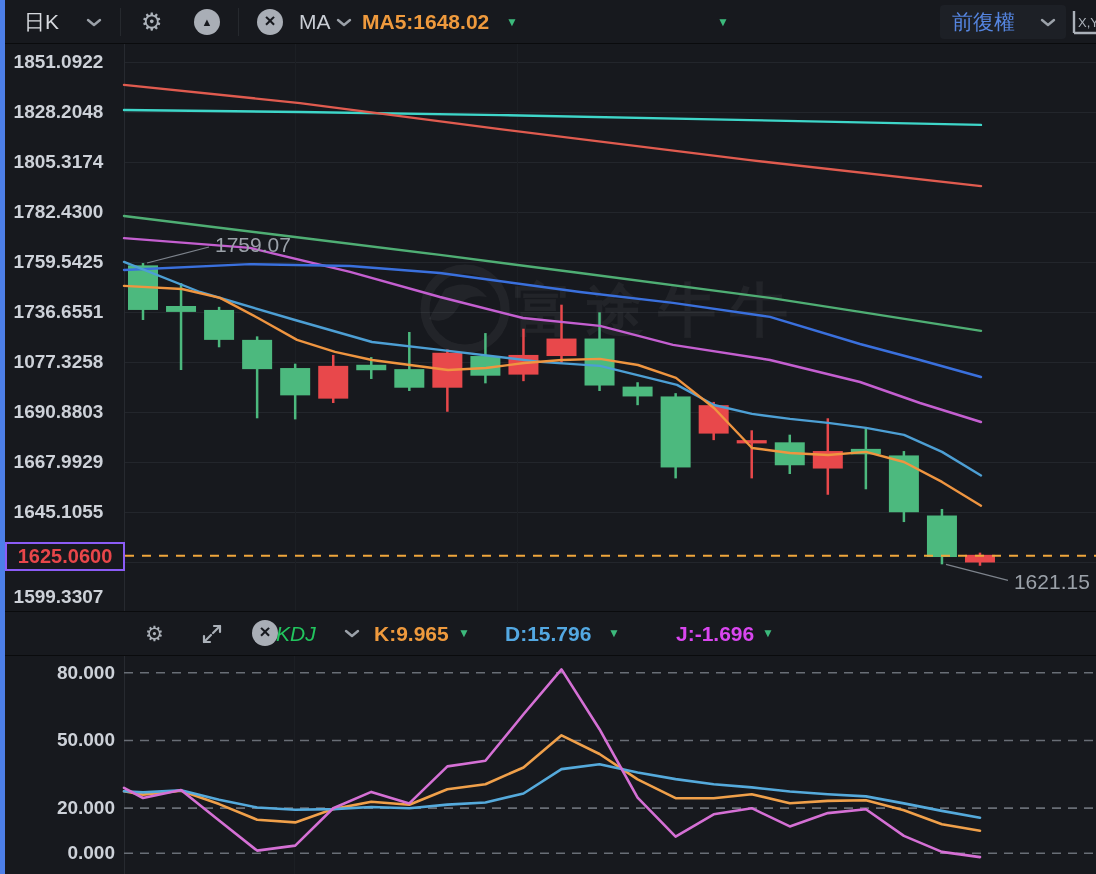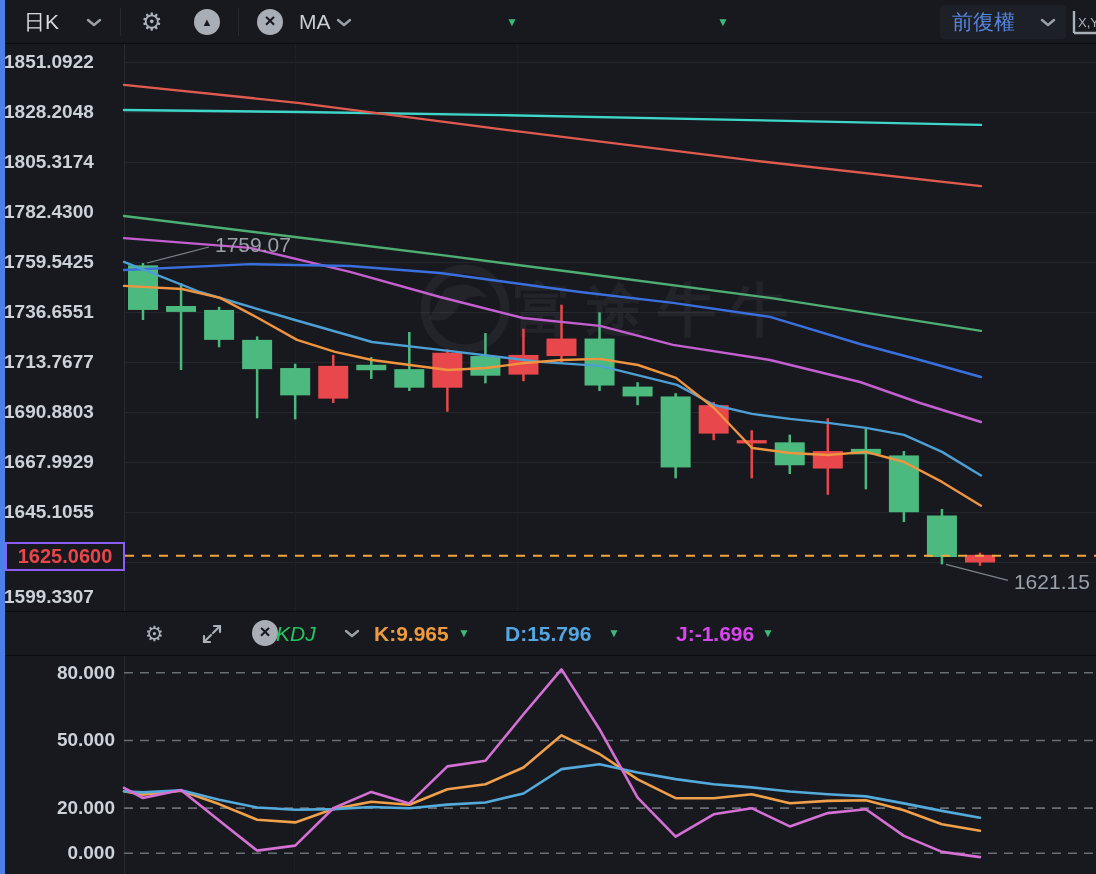--- a/index.html
+++ b/index.html
@@ -19,21 +19,21 @@
   .icon-circle span { color:#17191E; }
   .gear { font-size:24px; color:#ABB1B9; top:0; height:44px; line-height:44px; cursor:pointer; }
   .chev { position:absolute; }
   .tri { font-size:12px; position:absolute; top:0; height:44px; line-height:44px; }
   .adjust-pill { position:absolute; left:940px; top:5px; width:126px; height:34px; background:#1D2026; border-radius:4px; }
   .blue-strip { left:0; top:0; width:5px; height:874px; background:#4D7FE8; z-index:60; }
   .hgrid { position:absolute; left:124px; width:972px; height:1px; background:#23262C; }
   .vgrid { position:absolute; width:1px; background:#1C1F24; }
   .pane-border { position:absolute; width:1px; background:#272A30; }
   .divider-row { position:absolute; left:0; width:1096px; height:1px; background:#0A0B0D; z-index:25; }
-  .y-label { position:absolute; left:4px; width:109px; height:22px; line-height:22px; text-align:left;
+  .y-label { position:absolute; left:4px; width:109px; height:22px; line-height:22px; text-align:center;
              font-size:19px; font-weight:600; color:#CDD1D8; z-index:20; }
   .kdj-label { position:absolute; left:4px; width:111px; height:22px; line-height:22px; text-align:right;
              font-size:19px; font-weight:600; color:#CDD1D8; z-index:20; }
   .price-box { left:5px; top:542px; width:120px; height:29px; border:2px solid #8b5cf6; background:#17191E;
                text-align:center; line-height:25px; font-size:20px; font-weight:600; color:#E8464A; z-index:22; }
   .annotation { position:absolute; font-size:21px; color:#9BA1A9; z-index:15; white-space:nowrap; }
   #chart-svg { position:absolute; left:0; top:0; z-index:10; }
   .sub-toolbar { left:0; top:612px; width:1096px; height:43px; z-index:30; }
   .sub-item { position:absolute; top:0; height:43px; line-height:43px; font-size:21px; white-space:nowrap; }
   .c-orange { color:#EF9A3D; font-weight:600; }
@@ -67,20 +67,21 @@
     <span style="font-size:19px; line-height:24px; font-weight:700; display:block;">×</span>
   </div>
 
   <div class="tb-item" style="left:299px; color:#C9CDD4;">
     <span>MA</span>
   </div>
   <svg class="chev" style="left:336px; top:18px;" width="16" height="9">
     <polyline points="2,2 8,7 14,2" stroke="#9BA1A9" stroke-width="2.4" fill="none" stroke-linecap="round" stroke-linejoin="round"></polyline>
   </svg>
 
+  <div class="tb-item c-orange" style="left:362px;">MA5:1648.02</div>
   <div class="tri c-green" style="left:506px;">▼</div>
 
   <div class="tri c-green" style="left:717px;">▼</div>
 
   <div class="adjust-pill"></div>
   <div class="tb-item c-adjust" style="left:952px; font-weight:500;">前復權</div>
   <svg class="chev" style="left:1040px; top:18px;" width="16" height="9">
     <polyline points="2,2 8,7 14,2" stroke="#9BA1A9" stroke-width="2.4" fill="none" stroke-linecap="round" stroke-linejoin="round"></polyline>
   </svg>
   <svg class="chev" style="left:1070px; top:8px;" width="40" height="30">
@@ -109,21 +110,21 @@
 <div class="pane-border" style="left:124px; top:656px; height:218px;"></div>
 <div class="vgrid" style="left:294px; top:656px; height:218px;"></div>
 
 <div id="main-labels">
     <div class="y-label" style="top: 51px;">1851.0922</div>
     <div class="y-label" style="top: 101px;">1828.2048</div>
     <div class="y-label" style="top: 151px;">1805.3174</div>
     <div class="y-label" style="top: 201px;">1782.4300</div>
     <div class="y-label" style="top: 251px;">1759.5425</div>
     <div class="y-label" style="top: 301px;">1736.6551</div>
-    <div class="y-label" style="top: 351px;">1713.7677</div>
+    <div class="y-label" style="top: 351px;">1077.3258</div>
     <div class="y-label" style="top: 401.001px;">1690.8803</div>
     <div class="y-label" style="top: 451.001px;">1667.9929</div>
     <div class="y-label" style="top: 501.001px;">1645.1055</div>
     <div class="y-label" style="top: 586px;">1599.3307</div>
   </div>
 
 <svg id="chart-svg" width="1096" height="874">
     <g>
       <circle cx="465" cy="309" r="40" fill="none" stroke="rgba(255,255,255,0.05)" stroke-width="9"></circle>
       <path d="M445 289 q25 -12 42 8 q-22 -4 -30 12 q-10 16 -28 10" fill="rgba(255,255,255,0.05)"></path>

